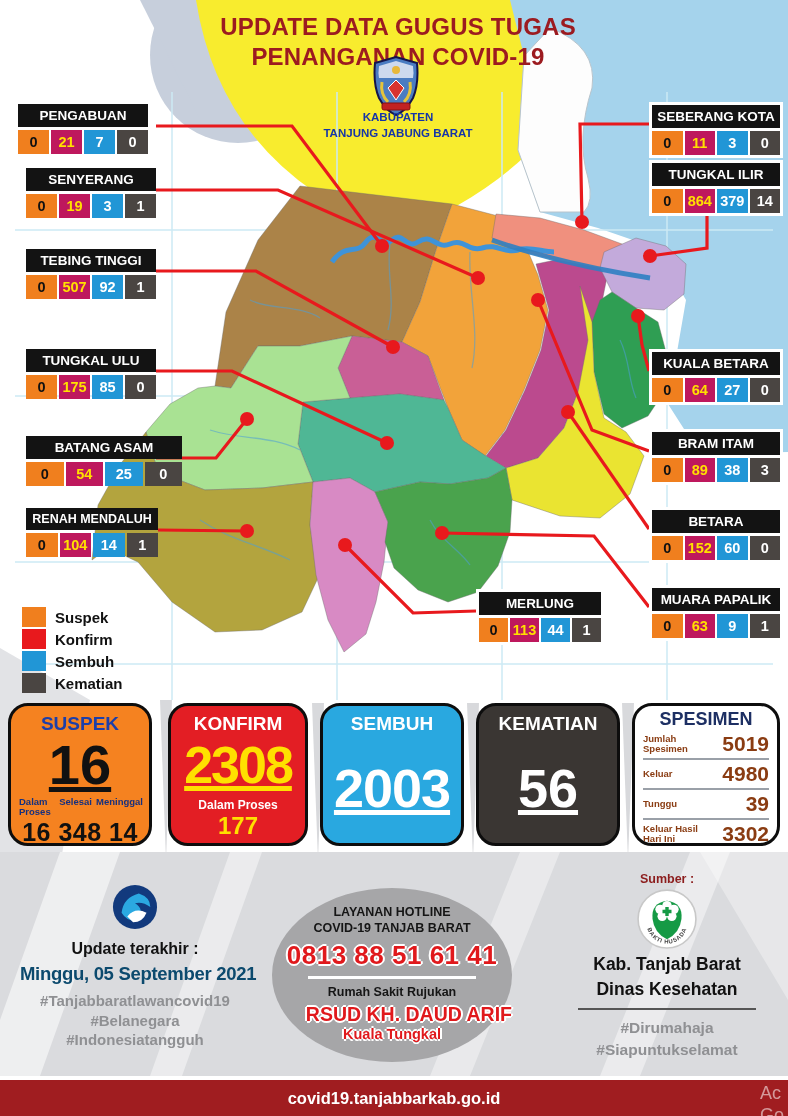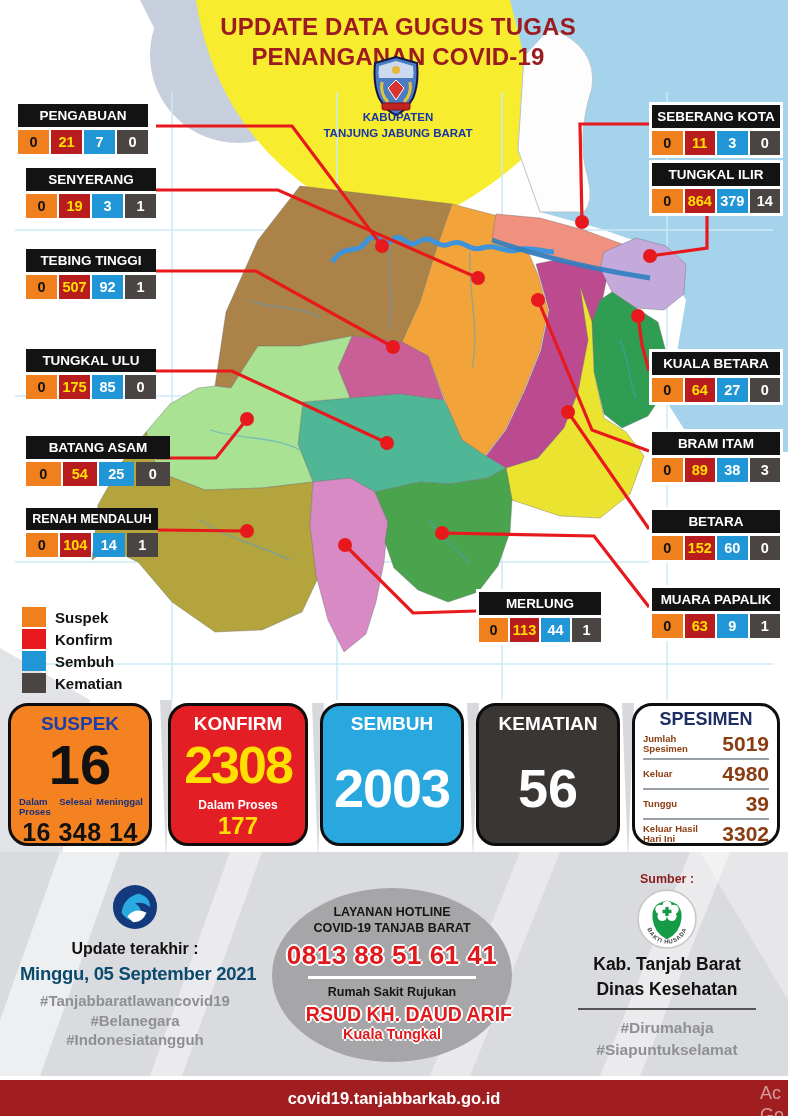--- a/index.html
+++ b/index.html
@@ -16,35 +16,35 @@
 
   
   .callout{position:absolute;z-index:3;}
   .on-panel{background:#fff;padding:3px;box-sizing:border-box;}
   .co-title{background:#131313;color:#fff;font-weight:800;font-size:13.5px;text-align:center;
             padding:4px 1px;}
   .co-cells{display:flex;gap:2px;margin-top:3px;}
   .cell{flex:1;height:24px;display:flex;align-items:center;justify-content:center;
         font-weight:800;font-size:14.5px;}
   .c-sus{background:#f07f1e;color:#111;}
-  .c-kon{background:#b91c1c;color:#ffe000;}
+  .c-kon{background:#be185d;color:#ffe000;}
   .c-sem{background:#2196d6;color:#fff;}
   .c-kem{background:#4a4542;color:#fff;}
 
   
   .legend{position:absolute;left:22px;top:607px;z-index:3;}
   .lg-row{display:flex;align-items:center;margin-bottom:2px;}
   .lg-sw{width:24px;height:20px;margin-right:9px;}
   .lg-lb{font-weight:800;font-size:15px;color:#111;}
 
   
   .card{position:absolute;top:703px;height:137px;border:3px solid #0d0d0d;border-radius:20px;
         z-index:3;text-align:center;overflow:hidden;}
   .card-title{font-weight:800;font-size:19px;margin-top:7px;}
-  .big-val{font-weight:800;line-height:1;}
+  .big-val{font-weight:800;line-height:1;text-decoration:underline;}
   #card-suspek{left:8px;width:138px;background:#f58220;}
   #card-suspek .card-title{color:#1d3faa;}
   #card-suspek .big-val{font-size:56px;color:#111;margin-top:2px;}
   .sus-subs{display:flex;justify-content:space-between;padding:4px 6px 0 8px;
             color:#16307e;font-weight:800;font-size:9.5px;line-height:1.05;text-align:left;}
   .sus-subs span:first-child{width:36px;}
   .sus-vals{font-weight:800;font-size:25px;color:#111;margin-top:1px;letter-spacing:.5px;}
   #card-konfirm{left:168px;width:134px;background:#e31e24;}
   #card-konfirm .card-title{color:#fff;}
   #card-konfirm .big-val{font-size:52px;color:#ffe000;letter-spacing:-2px;margin-top:4px;}
@@ -240,21 +240,21 @@
 </div>
 <div class="callout" style="left:26px;top:349px;width:130px">
   <div class="co-title">TUNGKAL ULU</div>
   <div class="co-cells">
         <div class="cell c-sus">0</div>
         <div class="cell c-kon">175</div>
         <div class="cell c-sem">85</div>
         <div class="cell c-kem">0</div>
       </div>
 </div>
-<div class="callout" style="left:26px;top:436px;width:144px">
+<div class="callout" style="left:26px;top:436px;width:156px">
   <div class="co-title">BATANG ASAM</div>
   <div class="co-cells">
         <div class="cell c-sus">0</div>
         <div class="cell c-kon">54</div>
         <div class="cell c-sem">25</div>
         <div class="cell c-kem">0</div>
       </div>
 </div>
 <div class="callout" style="left:26px;top:508px;width:132px">
   <div class="co-title" style="font-size:12.5px">RENAH MENDALUH</div>

